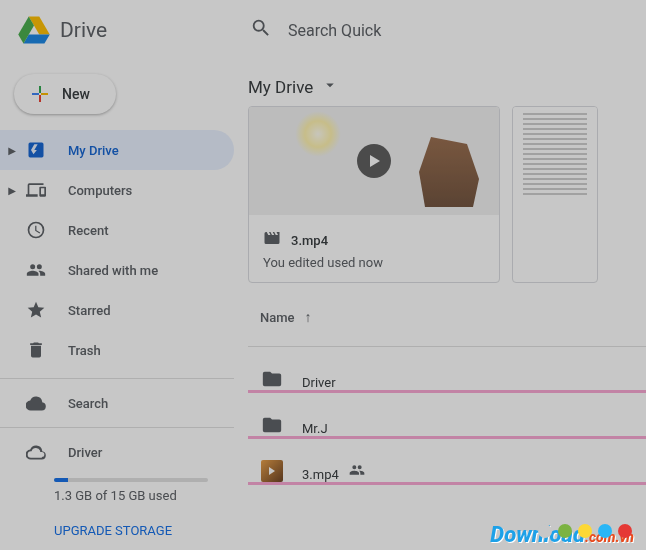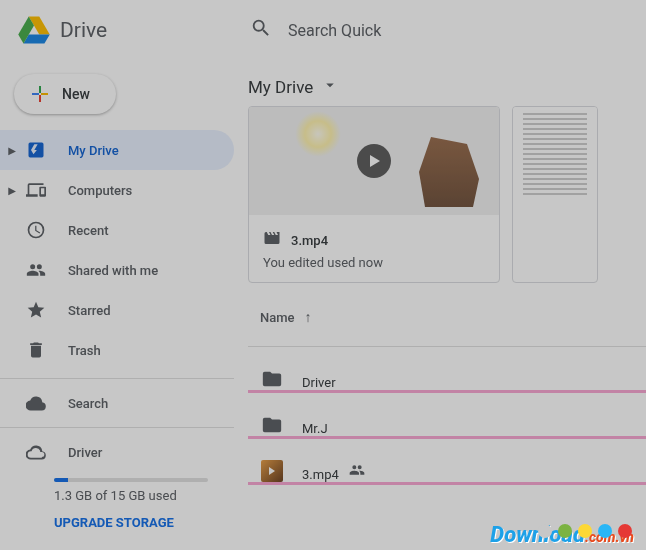--- a/index.html
+++ b/index.html
@@ -26,22 +26,22 @@
 .nav-item .caret.empty { visibility: hidden; }
 .nav-item .ico { width: 24px; height: 24px; display: flex; align-items: center; justify-content: center; margin-right: 20px; }
 .nav-item .lab { font-size: 13px; font-weight: 500; color: #5f6368; }
 .nav-item.active { background: #e8f0fe; }
 .nav-item.active .lab { color: #1967d2; }
 .nav-item.active .ico svg { fill: #1967d2; }
 .nav-section { padding: 4px 0; }
 .divider { height: 1px; background: #e0e0e0; margin: 4px 0; }
 .storage-bar { height: 4px; background: #e0e0e0; border-radius: 2px; margin: 6px 26px 6px 54px; position: relative; overflow: hidden; }
 .storage-bar .fill { position: absolute; left: 0; top: 0; bottom: 0; background: #1a73e8; width: 9%; }
-.storage-text { font-size: 13px; color: #5f6368; margin: 0 0 12px 54px; }
-.upgrade { font-size: 13px; font-weight: 700; color: #1a73e8; margin-left: 54px; }
+.storage-text { font-size: 13px; color: #5f6368; margin: 0 0 20px 54px; }
+.upgrade { font-size: 13px; font-weight: 400; color: #1a73e8; margin-left: 54px; }
 
 
 .content { flex: 1; padding: 10px 0 0 14px; position: relative; z-index: 1; }
 .path { display: flex; align-items: center; font-size: 17px; color: #3c4043; padding: 6px 0 8px 0; }
 .path .drop { margin-left: 8px; }
 .section-title { font-size: 14px; font-weight: 500; color: #5f6368; padding: 14px 0 12px 4px; }
 
 .cards { display: flex; gap: 12px; padding-bottom: 16px; }
 .card { width: 252px; border: 1px solid #dadce0; border-radius: 4px; background: #fff; overflow: hidden; }
 .card.highlight { position: relative; z-index: 100; }

